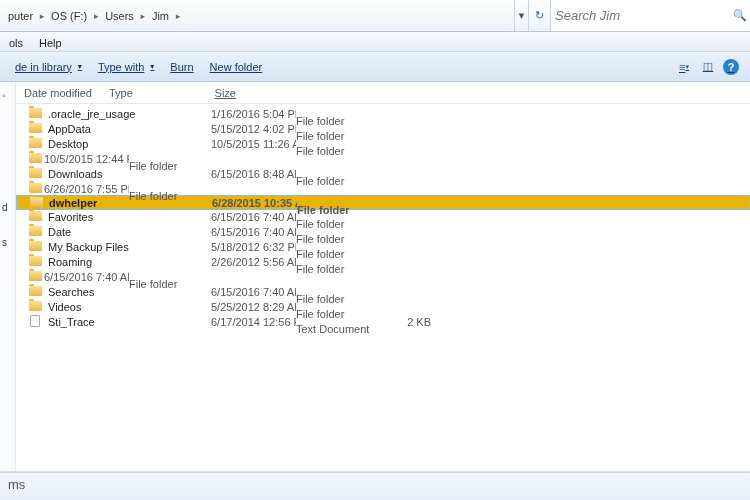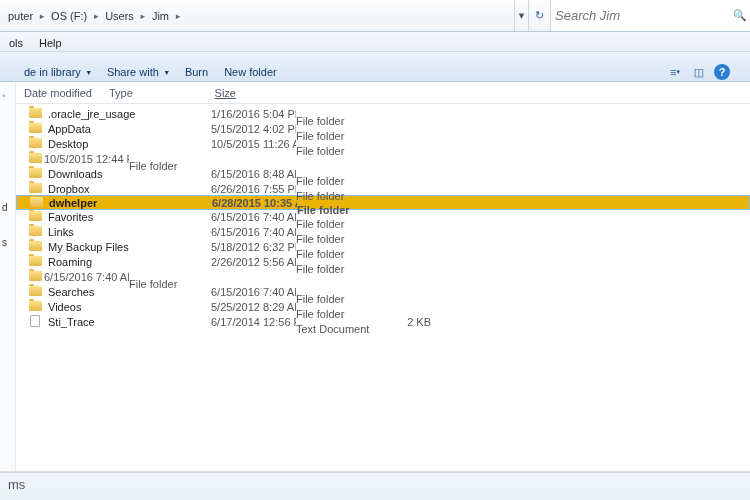--- a/index.html
+++ b/index.html
@@ -11,21 +11,21 @@
 .crumb-arrow { width: 10px; text-align: center; color: #666; font-size: 9px; }
 .nav-drop { width: 14px; text-align: center; color: #555; border-left: 1px solid #cbd6e2; height: 100%; display:flex; align-items:center; justify-content:center; cursor:pointer; }
 .refresh-btn { width: 22px; height: 100%; border-left: 1px solid #cbd6e2; display:flex; align-items:center; justify-content:center; cursor:pointer; color:#2a5a8a; }
 .search-box { width: 200px; height: 100%; border-left: 1px solid #cbd6e2; display:flex; align-items:center; padding: 0 4px; background:#fff; }
 .search-box input { flex:1; border:none; outline:none; font-style: italic; color:#888; font-size:13px; background:transparent; }
 .search-icon { width:16px; color:#2a5a8a; text-align:center; cursor:pointer; }
 
 .menu-bar { height: 20px; background: linear-gradient(#f5f8fc, #e9eef5); border-bottom: 1px solid #d0d7e0; display:flex; align-items:flex-end; padding-left:1px; }
 .menu-item { padding: 2px 8px; cursor:pointer; color:#222; }
 
-.toolbar { height: 30px; background: linear-gradient(#eaf2fb, #d7e5f4); border-bottom: 1px solid #b8c8d8; display:flex; align-items:flex-end; padding: 0 16px; color:#13386a; }
+.toolbar { height: 30px; background: linear-gradient(#eaf2fb, #d7e5f4); border-bottom: 1px solid #b8c8d8; display:flex; align-items:center; padding: 0 7px; color:#13386a;text-decoration:underline; }
 .tool-btn { padding: 3px 8px; cursor:pointer; display:flex; align-items:center; gap:3px; }
 .tool-drop::after { content:"▾"; font-size:8px; margin-left:3px; color:#13386a; }
 .toolbar-spacer { flex:1; }
 .view-icons { display:flex; gap:6px; align-items:center; padding-right:4px; }
 .view-icon { width:18px; height:18px; display:flex; align-items:center; justify-content:center; cursor:pointer; color:#2a5a8a; font-size:12px; }
 .help-icon { width:16px; height:16px; border-radius:50%; background:#2a7fd4; color:#fff; display:flex; align-items:center; justify-content:center; font-size:10px; font-weight:bold; cursor:pointer; }
 
 .main { display:flex; height: 390px; border-bottom:1px solid #ddd; }
 .nav-pane { width: 16px; background:#fafbfc; border-right:1px solid #e5e9ee; position:relative; }
 .nav-pane .stub { position:absolute; left:2px; color:#333; font-size:10px; white-space:nowrap; overflow:hidden; width:12px; }
@@ -78,21 +78,21 @@
   </div>
 </div>
 
 <div class="menu-bar">
   <div class="menu-item">ols</div>
   <div class="menu-item">Help</div>
 </div>
 
 <div class="toolbar">
   <div class="tool-btn tool-drop">de in library</div>
-  <div class="tool-btn tool-drop">Share with</div>
+  <div class="tool-btn tool-drop">Type with</div>
   <div class="tool-btn">Burn</div>
   <div class="tool-btn">New folder</div>
   <div class="toolbar-spacer"></div>
   <div class="view-icons">
     <div class="view-icon">
         <span>≡</span>
         <span style="font-size:7px;">▾</span>
       </div>
     <div class="view-icon">
         <span>◫</span>
@@ -145,42 +145,41 @@
         </div>
         <div class="row">
           <span class="icon"><span class="folder-icon"></span></span>
           <span class="fname">Downloads</span>
           <span class="fdate">6/15/2016 8:48 AM</span>
           <span class="ftype">File folder</span>
           <span class="fsize"></span>
         </div>
         <div class="row">
           <span class="icon"><span class="folder-icon"></span></span>
-          <span class="fname">Dropbox</span>
           <span class="fdate">6/26/2016 7:55 PM</span>
           <span class="ftype">File folder</span>
           <span class="fsize"></span>
         </div>
         <div class="row sel">
           <span class="icon"><span class="folder-icon"></span></span>
           <span class="fname">dwhelper</span>
           <span class="fdate">6/28/2015 10:35 A...</span>
           <span class="ftype">File folder</span>
           <span class="fsize"></span>
         </div>
         <div class="row">
           <span class="icon"><span class="folder-icon"></span></span>
           <span class="fname">Favorites</span>
           <span class="fdate">6/15/2016 7:40 AM</span>
           <span class="ftype">File folder</span>
           <span class="fsize"></span>
         </div>
         <div class="row">
           <span class="icon"><span class="folder-icon"></span></span>
-          <span class="fname">Links</span>
+          <span class="fname">Date</span>
           <span class="fdate">6/15/2016 7:40 AM</span>
           <span class="ftype">File folder</span>
           <span class="fsize"></span>
         </div>
         <div class="row">
           <span class="icon"><span class="folder-icon"></span></span>
           <span class="fname">My Backup Files</span>
           <span class="fdate">5/18/2012 6:32 PM</span>
           <span class="ftype">File folder</span>
           <span class="fsize"></span>

